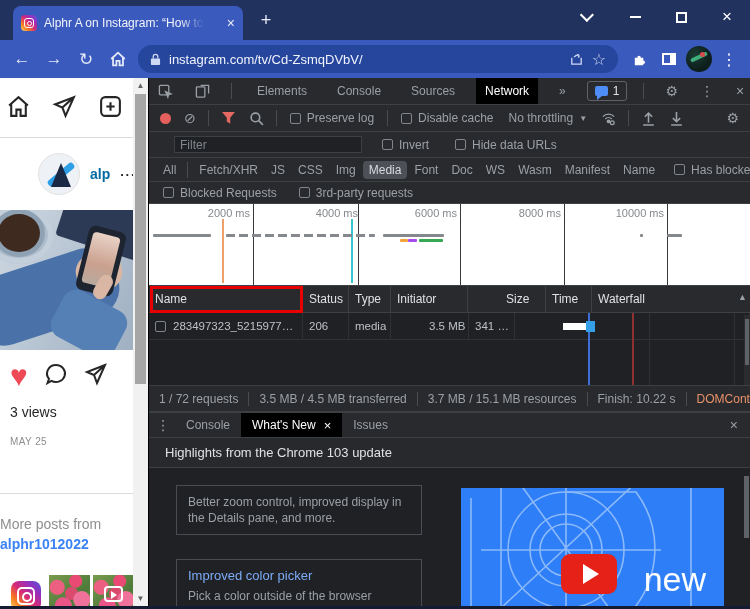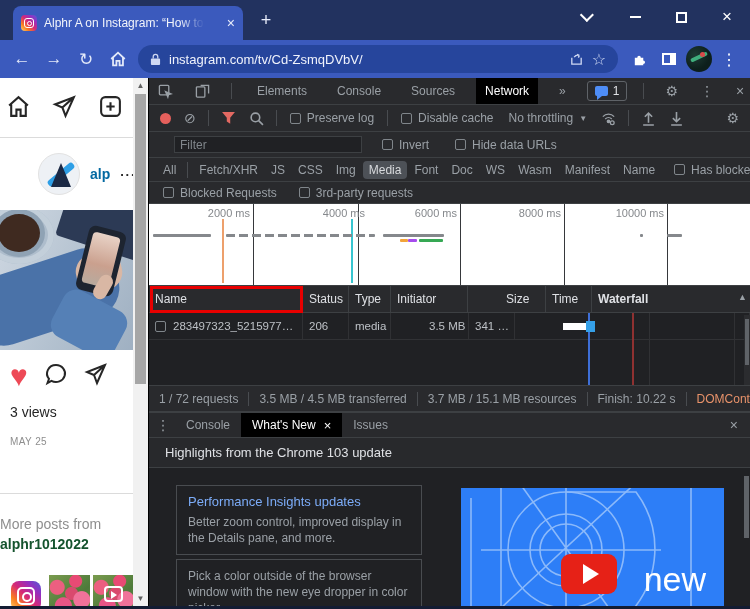--- a/index.html
+++ b/index.html
@@ -91,21 +91,21 @@
     background:linear-gradient(180deg,#e8d2c6,#caa08e 60%,#b8aa9e); transform:rotate(14deg); border-radius:4px; }
   .ig-photo .thumbf { position:absolute; left:96px; top:64px; width:14px; height:26px;
     background:#d9b7a4; transform:rotate(30deg); border-radius:7px; }
   .ig-actions { display:flex; align-items:center; gap:16px; padding:12px 8px 6px 10px; color:#262626; }
   .ig-heart { color:#ed4956; font-size:30px; line-height:26px; }
   .ig-actions svg { width:24px; height:24px; }
   .ig-views { font-size:14px; color:#262626; padding:8px 0 0 10px; }
   .ig-date { font-size:10px; color:#8e8e8e; letter-spacing:.4px; padding:16px 0 0 10px; }
   .ig-bottom-divider { position:absolute; left:0; top:415px; width:133px; height:1px; background:#dbdbdb; }
   .ig-moreposts { position:absolute; left:0; top:436px; width:133px; font-size:14px; color:#8e8e8e; line-height:20px; }
-  .ig-moreuser { color:#14532d; font-weight:600; font-size:14px; }
+  .ig-moreuser { color:#3b82f6; font-weight:600; font-size:14px; }
   .ig-thumbs { position:absolute; left:5px; top:497px; display:flex; gap:3px; }
   .ig-thumb { width:41px; height:41px; position:relative; overflow:hidden; }
   .thumb-insta { background:#fff; display:flex; align-items:center; justify-content:center; }
   .thumb-insta .logo { width:30px; height:30px; border-radius:8px;
     background:linear-gradient(45deg,#feda75,#fa7e1e,#d62976,#962fbf,#4f5bd5); position:relative; }
   .thumb-insta .logo::before { content:""; position:absolute; left:6px; top:6px; width:14px; height:14px;
     border:2px solid #fff; border-radius:5px; }
   .thumb-insta .logo::after { content:""; position:absolute; left:11px; top:11px; width:6px; height:6px;
     border:2px solid #fff; border-radius:50%; }
   .thumb-flowers { background:
@@ -159,21 +159,21 @@
   .tl-vline { position:absolute; top:15px; bottom:2px; width:2px; }
   .tl-bar { position:absolute; height:3px; top:30px; background:#85888c; border-radius:1px; }
   .tl-bar.dashed { background:repeating-linear-gradient(90deg,#85888c 0 9px,transparent 9px 13px); }
   .tl-cbar { position:absolute; height:3px; top:35px; border-radius:1px; }
 
   .dt-theader { height:27px; position:relative; flex:0 0 27px; color:#dfe1e5; }
   .col { height:100%; display:flex; align-items:center; padding:12px 6px; border-right:1px solid #3d4043;
     white-space:nowrap; overflow:hidden; flex:0 0 auto; }
   .c-name { width:154px; } .c-status { width:46px; } .c-type { width:42px; }
   .c-init { width:77px; } .c-size { width:46px;margin-left:32px; } .c-time { width:46px; }
-  .c-wf { flex:1 1 auto; border-right:none;font-weight:bold; }
+  .c-wf { flex:1 1 auto; border-right:none; }
   .name-annotation { position:absolute; left:1px; top:0; width:153px; height:27px;
     border:3px solid #e80000; pointer-events:none; z-index:5; }
   .hdr-scroll { position:absolute; right:3px; top:6px; font-size:9px; color:#9aa0a6; }
 
   .dt-tbody { height:72px; position:relative; flex:0 0 72px; background:#202124; overflow:hidden; }
   .net-row { display:flex; height:27px; border-bottom:1px solid #313235; color:#bdc1c6; font-size:11.5px; }
   .net-row .col { border-right:1px solid #303134; }
   .initiator-link { text-decoration:underline; color:#bdc1c6; }
   .wf-overlay { position:absolute; top:0; bottom:0; left:411px; right:8px; }
   .wf-grid { position:absolute; top:0; bottom:0; width:1px; background:#303134; }
@@ -481,21 +481,21 @@
       </span>
     </div>
 
     <div class="dt-timeline">
       <div class="tl-grid" style="left:104px;"></div>
       <div class="tl-grid" style="left:209px;"></div>
       <div class="tl-grid" style="left:311px;"></div>
       <div class="tl-grid" style="left:415px;"></div>
       <div class="tl-grid" style="left:518px;"></div>
       <div class="tl-tick" style="left:1px;">2000 ms</div>
-      <div class="tl-tick" style="left:116px;">4000 ms</div>
+      <div class="tl-tick" style="left:109px;">4000 ms</div>
       <div class="tl-tick" style="left:208px;">6000 ms</div>
       <div class="tl-tick" style="left:312px;">8000 ms</div>
       <div class="tl-tick" style="left:415px;">10000 ms</div>
       <div class="tl-tick" style="left:528px; text-align:right;">1200</div>
       <div class="tl-handle"></div>
       <div class="tl-vline" style="left:73px; background:#eda06c;"></div>
       <div class="tl-vline" style="left:202px; background:#38c5d0;"></div>
       <div class="tl-bar" style="left:4px; width:58px;"></div>
       <div class="tl-bar dashed" style="left:77px; width:149px;"></div>
       <div class="tl-bar" style="left:234px; width:61px;"></div>
@@ -559,24 +559,24 @@
         <span>What's New</span>
         <span style="font-size:13px;">×</span>
       </span>
       <span class="drawer-tab">Issues</span>
       <span class="drawer-close">×</span>
     </div>
 
     <div class="wn-header">Highlights from the Chrome 103 update</div>
     <div class="wn-body">
       <div class="wn-card card1">
-        <div class="wn-title">Performance Insights updates</div>
         <div class="wn-text">Better zoom control, improved display in the Details pane, and more.</div>
       </div>
       <div class="wn-card card2">
+        <div class="wn-title">Improved color picker</div>
         <div class="wn-text">Pick a color outside of the browser window with the new eye dropper in color picker.</div>
       </div>
       <div class="wn-video">
         <svg width="263" height="130" viewBox="0 0 263 130">
           <g stroke="#9cc4fb" stroke-width="1.6" fill="none" opacity="0.85">
             <circle cx="105" cy="62" r="58"></circle>
             <circle cx="105" cy="62" r="36"></circle>
             <circle cx="105" cy="62" r="26"></circle>
             <path d="M105 4 L175 4 A95 95 0 0 1 168 126"></path>
             <path d="M55 -10 L155 130 M180 -10 L40 120 M105 -6 V130 M20 62 H200"></path>

